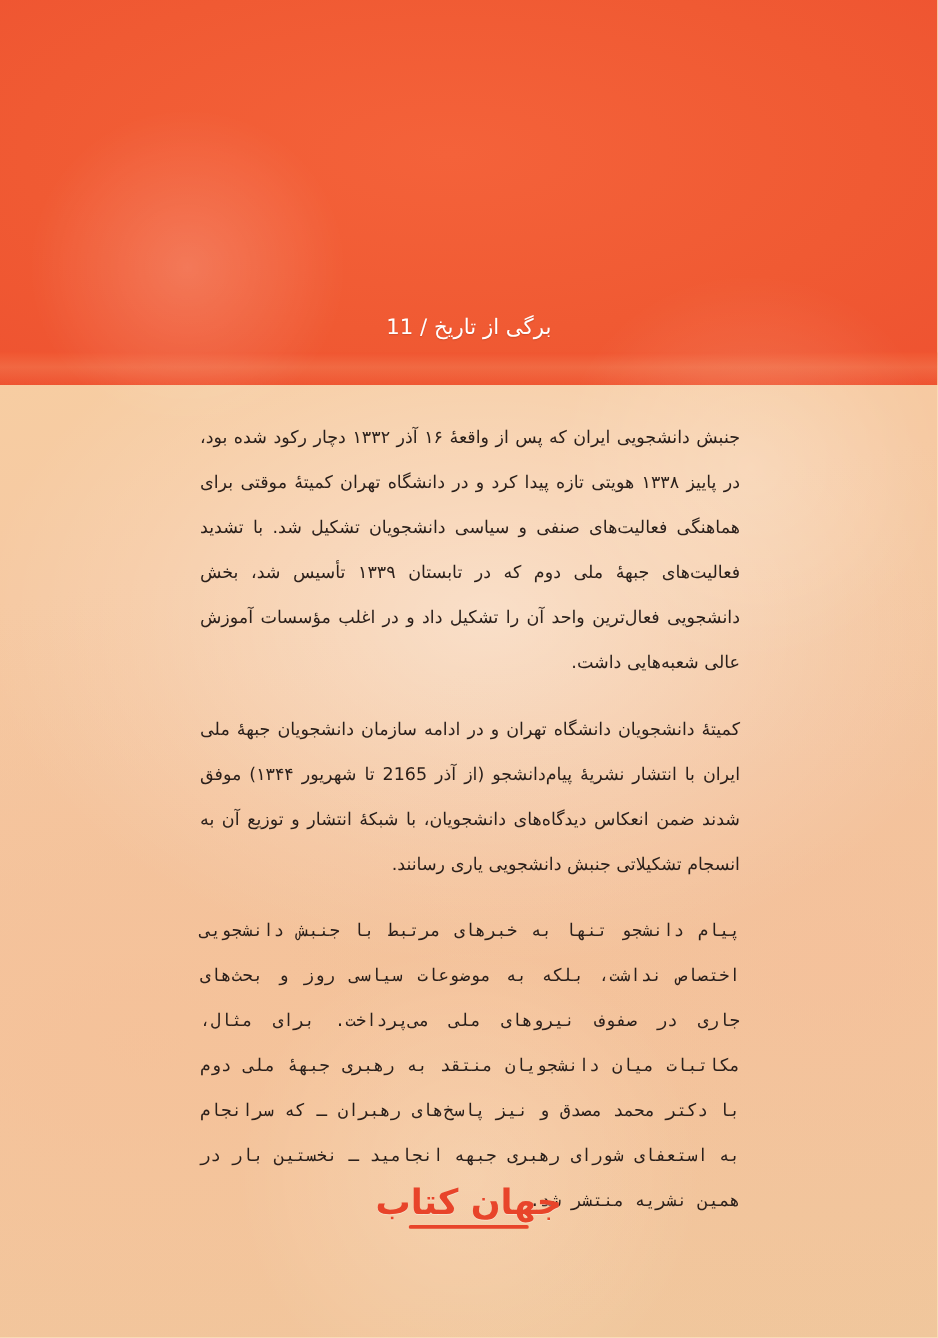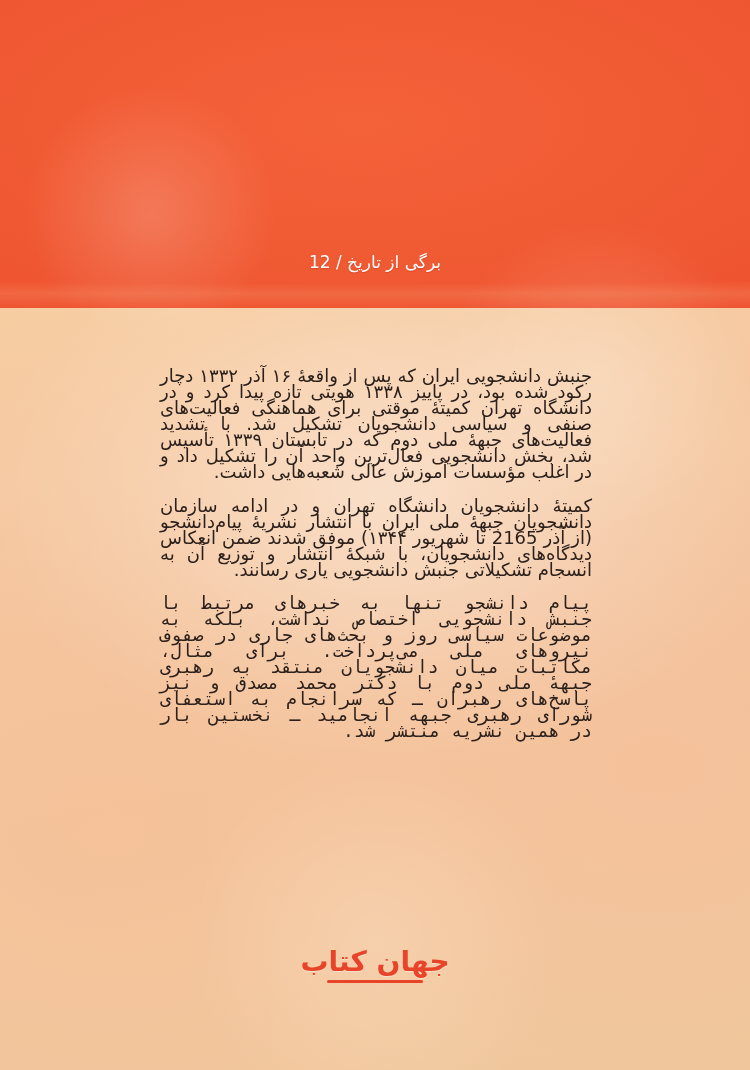--- a/index.html
+++ b/index.html
@@ -79,24 +79,23 @@
   .text-block {
     position: absolute;
     top: 332px;
     right: 158px;
     width: 432px;
     direction: rtl;
     text-align: justify;
     text-align-last: right;
     color: #2a1f1a;
     font-family: "DejaVu Sans", sans-serif;
-    font-size: 18px;
-    line-height: 16px;
+    font-size: 14px;
+    line-height: 36px;
     z-index: 2;
-    margin-top: 36px;
   }
   .text-block p {
     margin: 0 0 18px 0;
   }
   .text-block p:last-child {
     margin-bottom: 0;
     font-family: Liberation Mono, monospace;
   }
 
   
@@ -161,21 +160,21 @@
     direction: ltr;
   }
 </style>
 </head>
 <body>
 
 <div class="page">
 
   <div class="top-band"></div>
 
-  <div class="series-line">برگی از تاریخ / 12</div>
+  <div class="series-line">برگی از تاریخ / 11</div>
 
   <div class="text-block">
     <p>جنبش دانشجویی ایران که پس از واقعهٔ ۱۶ آذر ۱۳۳۲ دچار رکود شده بود، در پاییز ۱۳۳۸ هویتی تازه پیدا کرد و در دانشگاه تهران کمیتهٔ موقتی برای هماهنگی فعالیت‌های صنفی و سیاسی دانشجویان تشکیل شد. با تشدید فعالیت‌های جبههٔ ملی دوم که در تابستان ۱۳۳۹ تأسیس شد، بخش دانشجویی فعال‌ترین واحد آن را تشکیل داد و در اغلب مؤسسات آموزش عالی شعبه‌هایی داشت.</p>
     <p>کمیتهٔ دانشجویان دانشگاه تهران و در ادامه سازمان دانشجویان جبههٔ ملی ایران با انتشار نشریهٔ پیام‌دانشجو (از آذر 2165 تا شهریور ۱۳۴۴) موفق شدند ضمن انعکاس دیدگاه‌های دانشجویان، با شبکهٔ انتشار و توزیع آن به انسجام تشکیلاتی جنبش دانشجویی یاری رسانند.</p>
     <p>پیام دانشجو تنها به خبرهای مرتبط با جنبش دانشجویی اختصاص نداشت، بلکه به موضوعات سیاسی روز و بحث‌های جاری در صفوف نیروهای ملی می‌پرداخت. برای مثال، مکاتبات میان دانشجویان منتقد به رهبری جبههٔ ملی دوم با دکتر محمد مصدق و نیز پاسخ‌های رهبران ـ که سرانجام به استعفای شورای رهبری جبهه انجامید ـ نخستین بار در همین نشریه منتشر شد.</p>
   </div>
 
   <div class="publisher">
     <span class="logo-text">جهان کتاب</span>
     <div class="logo-underline"></div>

